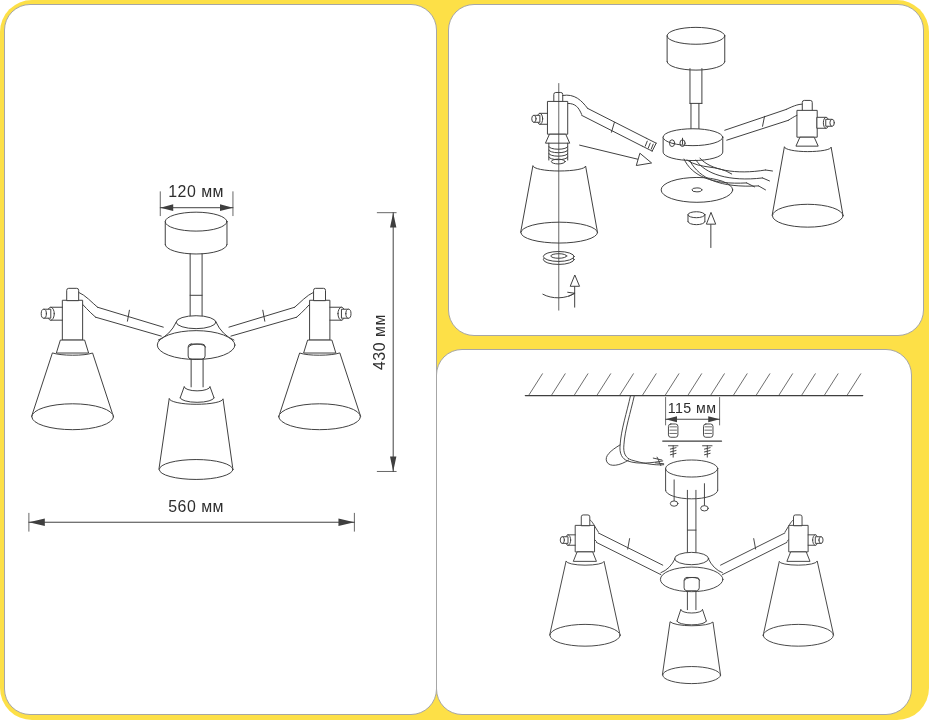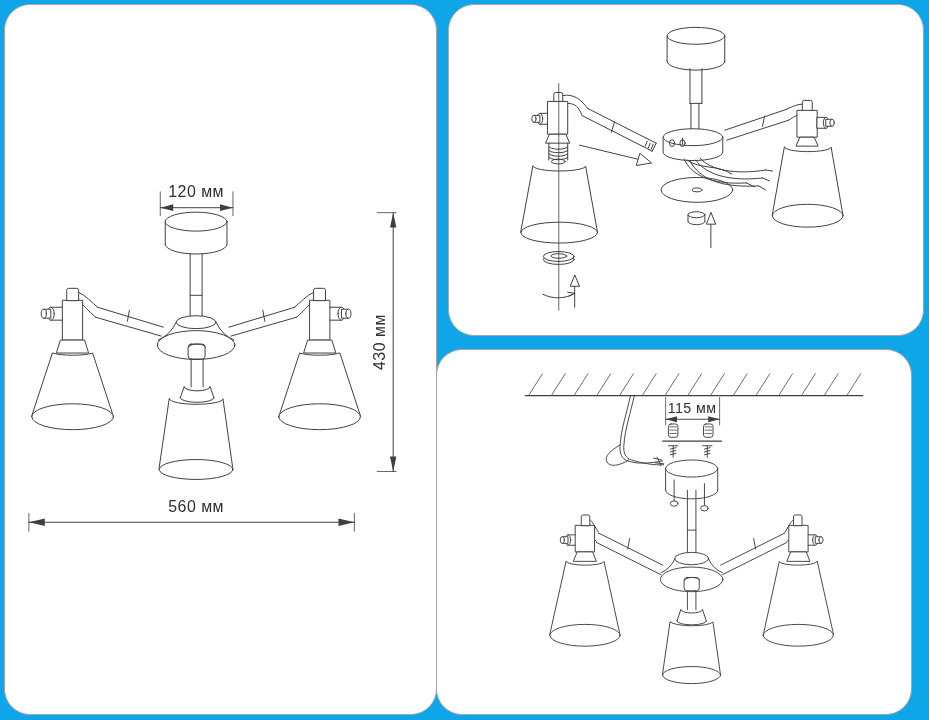--- a/index.html
+++ b/index.html
@@ -1,17 +1,17 @@
 <!DOCTYPE html>
 <html><head>
 <meta charset="utf-8">
 <style>
   html,body{margin:0;padding:0;background:#ffffff;}
-  .stage{position:relative;width:929px;height:720px;background:#0ea5e9;overflow:hidden;
-         font-family:"Liberation Sans","DejaVu Sans",sans-serif;}
+  .stage{position:relative;width:929px;height:720px;background:#fde047;overflow:hidden;
+         font-family:"Liberation Sans","DejaVu Sans",sans-serif;border-radius:32px;}
   .panel{position:absolute;background:#ffffff;border:1px solid #a6a6a6;border-radius:26px;overflow:hidden;box-sizing:border-box;}
   .panel-front{left:4px;top:4px;width:433px;height:711px;}
   .panel-assembly{left:448px;top:4px;width:476px;height:332px;}
   .panel-install{left:436px;top:349px;width:476px;height:366px;padding-left:23px;}
   svg.art{display:block;width:100%;height:100%;}
   .art *{fill:none;stroke:#3f3f3f;stroke-width:1;stroke-linecap:round;stroke-linejoin:round;}
   .art .f{fill:#ffffff;}
   .art .af{fill:#3f3f3f;stroke:none;}
   .art .thin{stroke-width:0.8;}
   .art .thick{stroke-width:1.4;}

